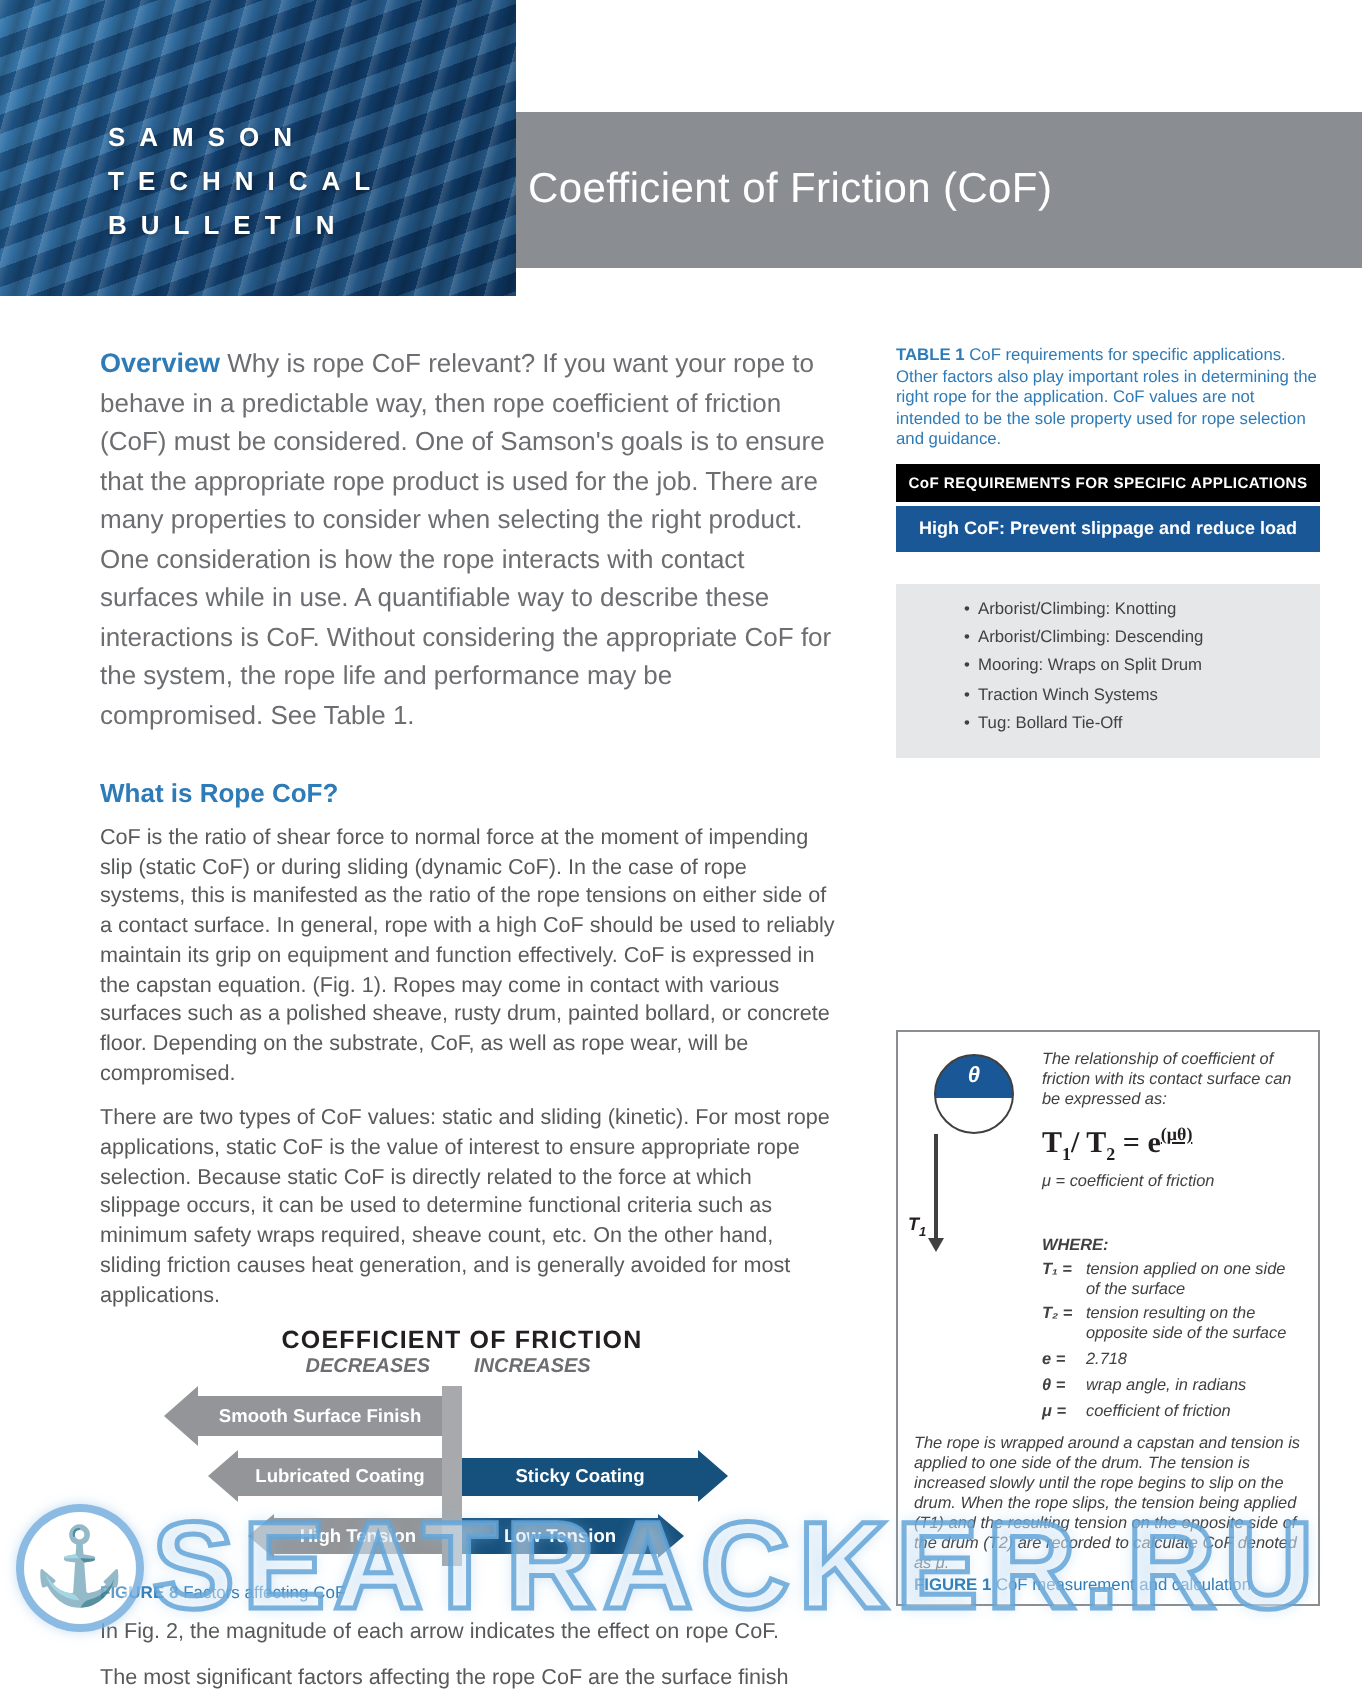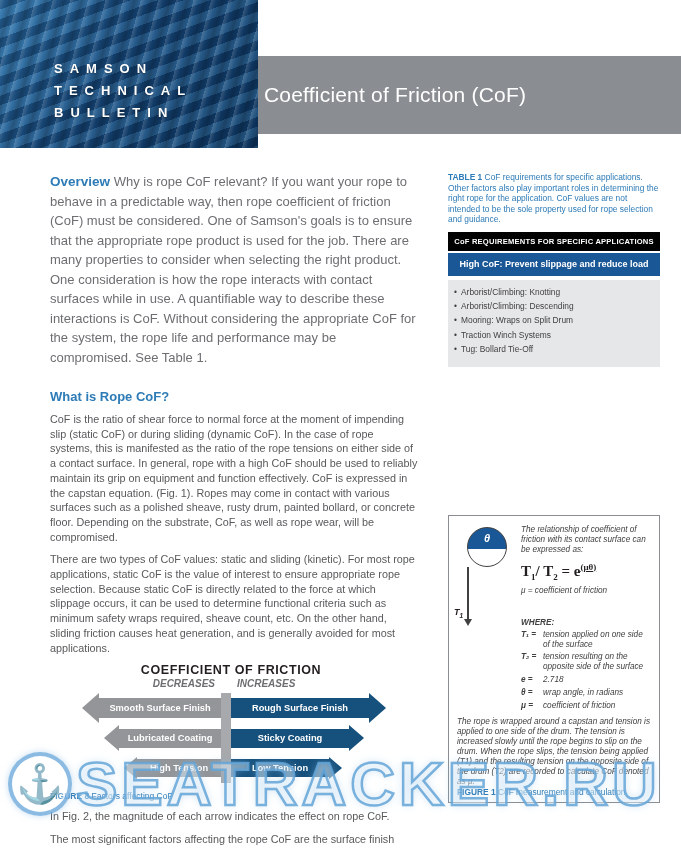--- a/index.html
+++ b/index.html
@@ -70,24 +70,24 @@
   .fig-cap { color:#2d7bb7; font-size:8.5px; margin-top:8px; }
   .fig-cap b { font-weight:bold; }
 
   
   .col-right { position:absolute; left:448px; top:172px; width:212px; }
   .tbl-cap { color:#2d7bb7; font-size:8.4px; line-height:10.6px; }
   .tbl-cap b { font-weight:bold; }
   .tbl { margin-top:7px; }
   .tbl-head { background:#000; color:#fff; font-weight:bold; font-size:7.6px; text-align:center; padding:5px 2px; letter-spacing:0.2px; }
   .tbl-cols { display:flex; gap:2px; margin-top:2px; align-items:stretch; }
-  .tcol { flex:1; display:flex; flex-direction:column; gap:4px; }
+  .tcol { flex:1; display:flex; flex-direction:column; gap:16px; }
   .tcol-h { background:#1a5796; color:#fff; font-weight:bold; font-size:9px; line-height:11px; text-align:center; padding:6px 5px; }
   .tcol-b { background:#e6e7e8; flex:1; padding:7px 4px 9px 6px; }
-  .tcol-b ul { list-style:none; }
+  .tcol-b ul { list-style:none;margin-left:28px; }
   .tcol-b li { font-size:8.4px; line-height:10.2px; color:#414042; padding-left:7px; position:relative; margin-bottom:4px; }
   .tcol-b li::before { content:'•'; position:absolute; left:0; top:0; }
 
   
   .fig1 { position:absolute; left:448px; top:515px; width:212px; height:288px;
           border:1px solid #8a8e92; background:#fff; padding:9px 8px 6px 8px; }
   .fig1-top { display:flex; }
   .fig1-diagram { width:60px; height:132px; position:relative; flex-shrink:0; }
   .capstan { position:absolute; left:10px; top:2px; width:40px; height:40px; border-radius:50%;
              border:1px solid #404041; background:linear-gradient(to bottom, #1a5796 0 55%, #ffffff 55% 100%);
@@ -155,25 +155,20 @@
         <span class="inc">INCREASES</span>
       </div>
       <div class="fig2-rows">
         <div class="divider"></div>
         <div class="frow">
           <div class="half-l">
               <div class="arr arr-l s1">
                 <span>Smooth Surface Finish</span>
               </div>
             </div>
-          <div class="half-r">
-              <div class="arr arr-r s1">
-                <span>Rough Surface Finish</span>
-              </div>
-            </div>
         </div>
         <div class="frow">
           <div class="half-l">
               <div class="arr arr-l s2">
                 <span>Lubricated Coating</span>
               </div>
             </div>
           <div class="half-r">
               <div class="arr arr-r s2">
                 <span>Sticky Coating</span>

